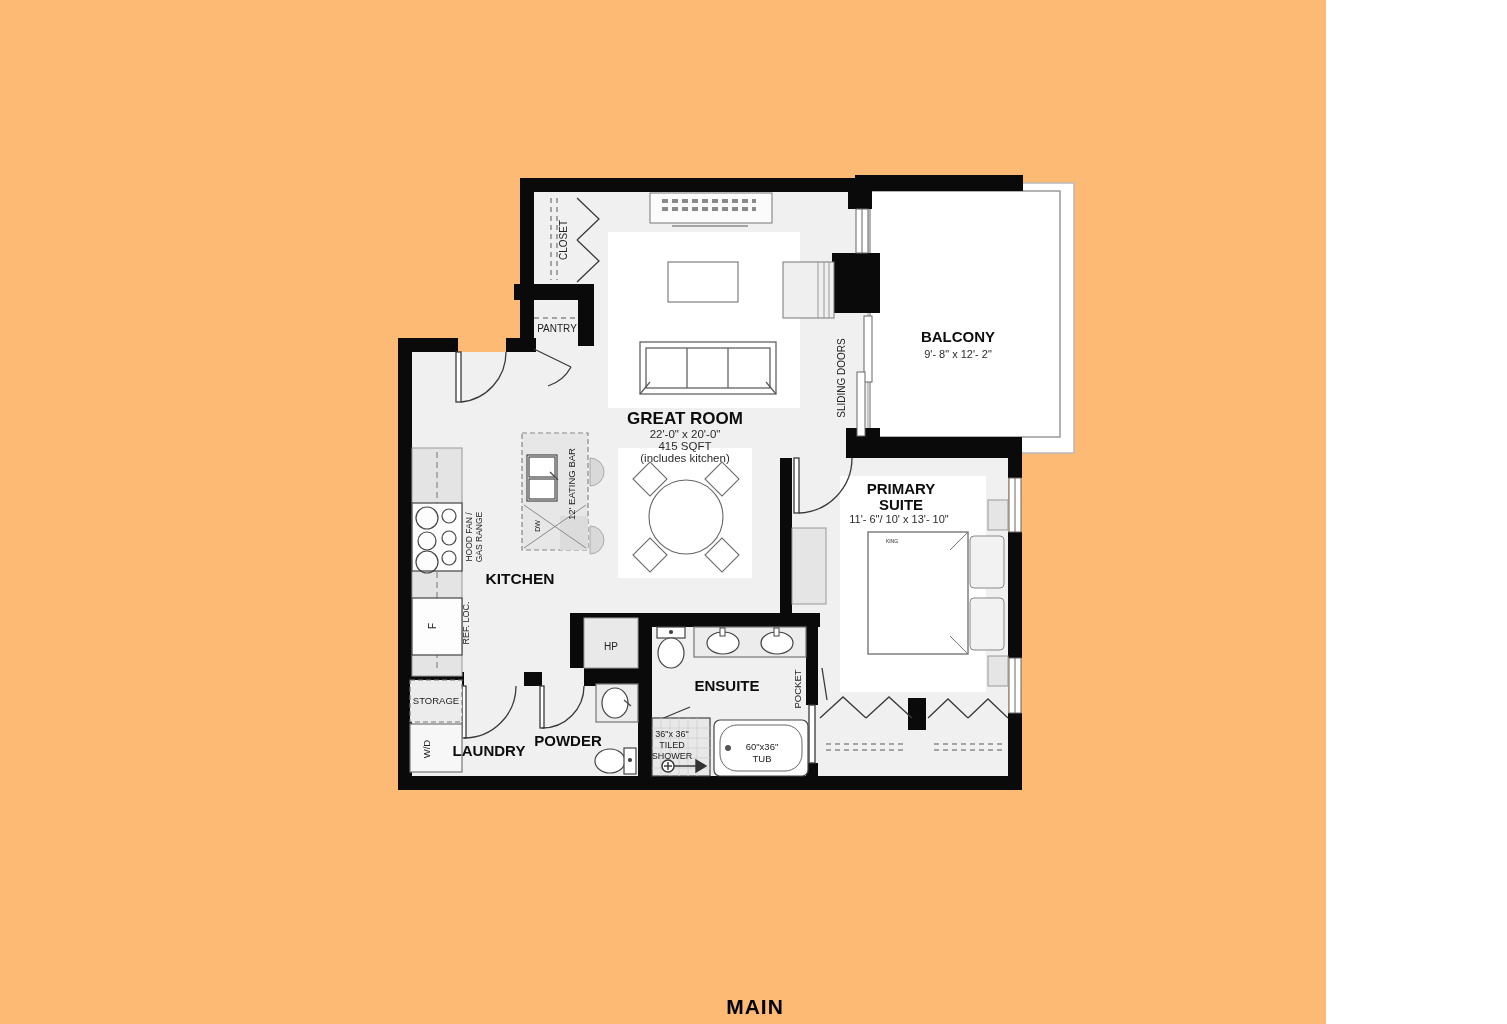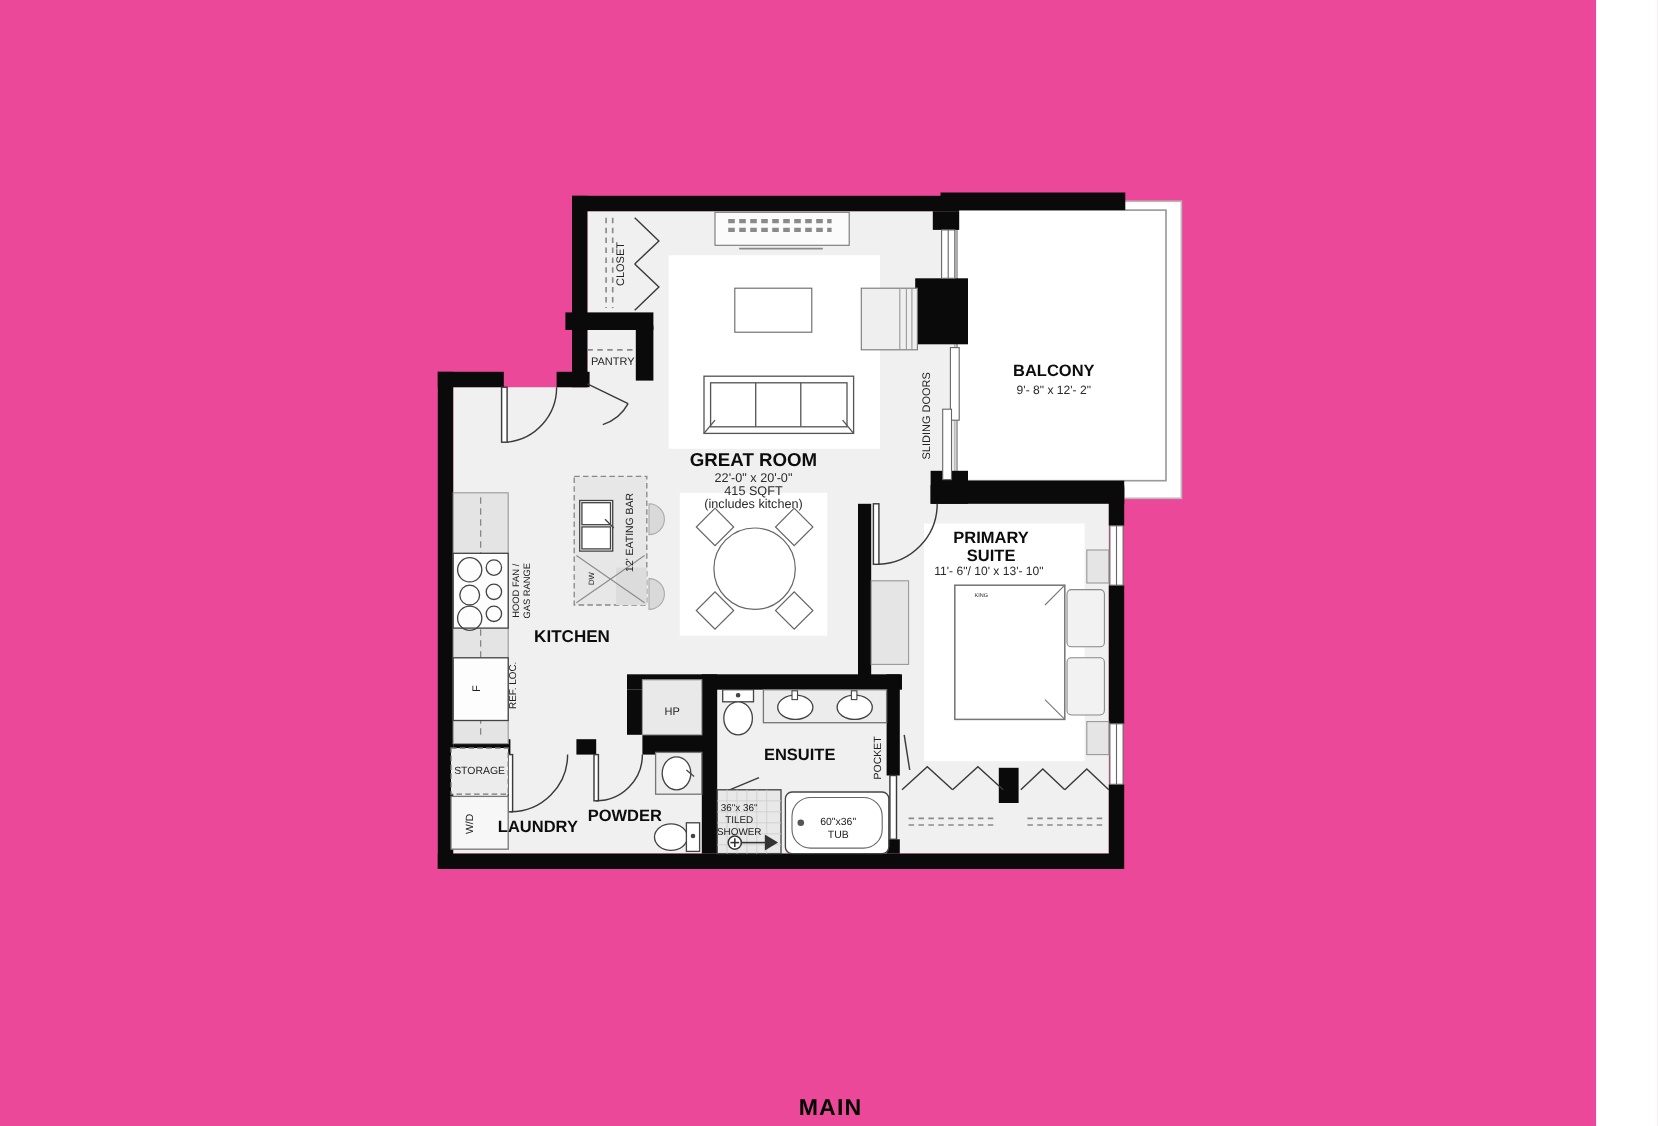--- a/index.html
+++ b/index.html
@@ -1,16 +1,16 @@
 <!DOCTYPE html>
 <html><head>
 <meta charset="utf-8">
 <style>
   html,body{margin:0;padding:0;background:#ffffff;}
-  .canvas{position:relative;width:1451px;height:1024px;background:#ec4899;overflow:hidden;}
+  .canvas{position:relative;width:1326px;height:1024px;background:#fdba74;overflow:hidden;}
   svg{position:absolute;left:0;top:0;}
   text{font-family:"Liberation Sans", sans-serif;fill:#1b1b1b;}
   .room-title{font-weight:bold;fill:#0d0d0d;}
   .dim{fill:#2a2a2a;}
   .small-label{fill:#222;}
   .main-title{font-weight:bold;letter-spacing:1px;fill:#000;}
 </style>
 </head>
 <body>
 

